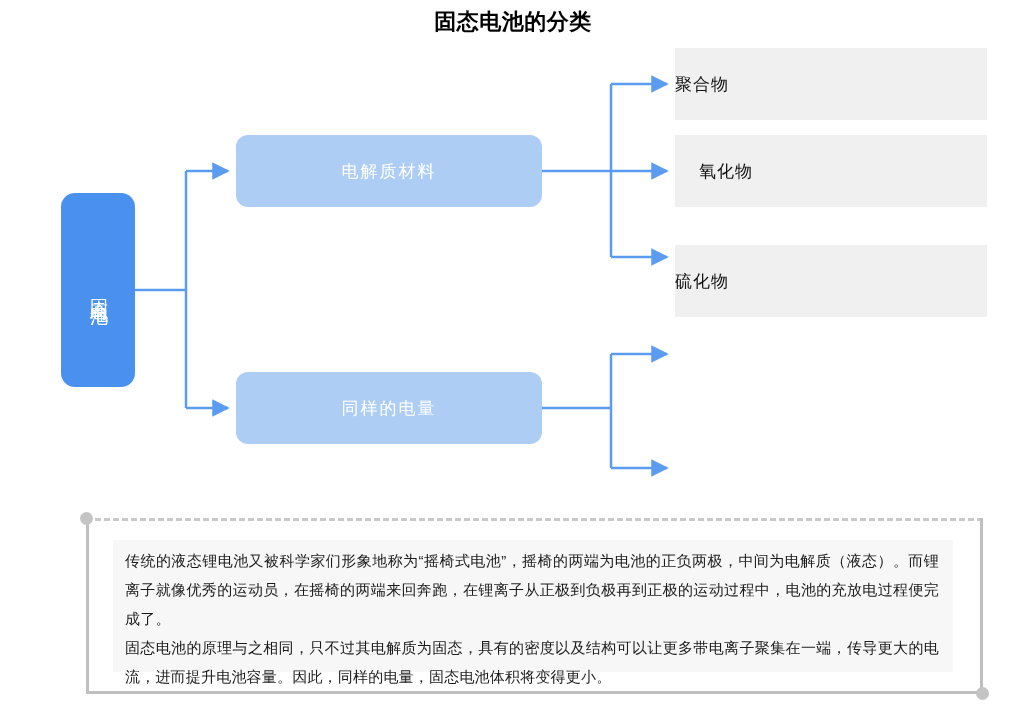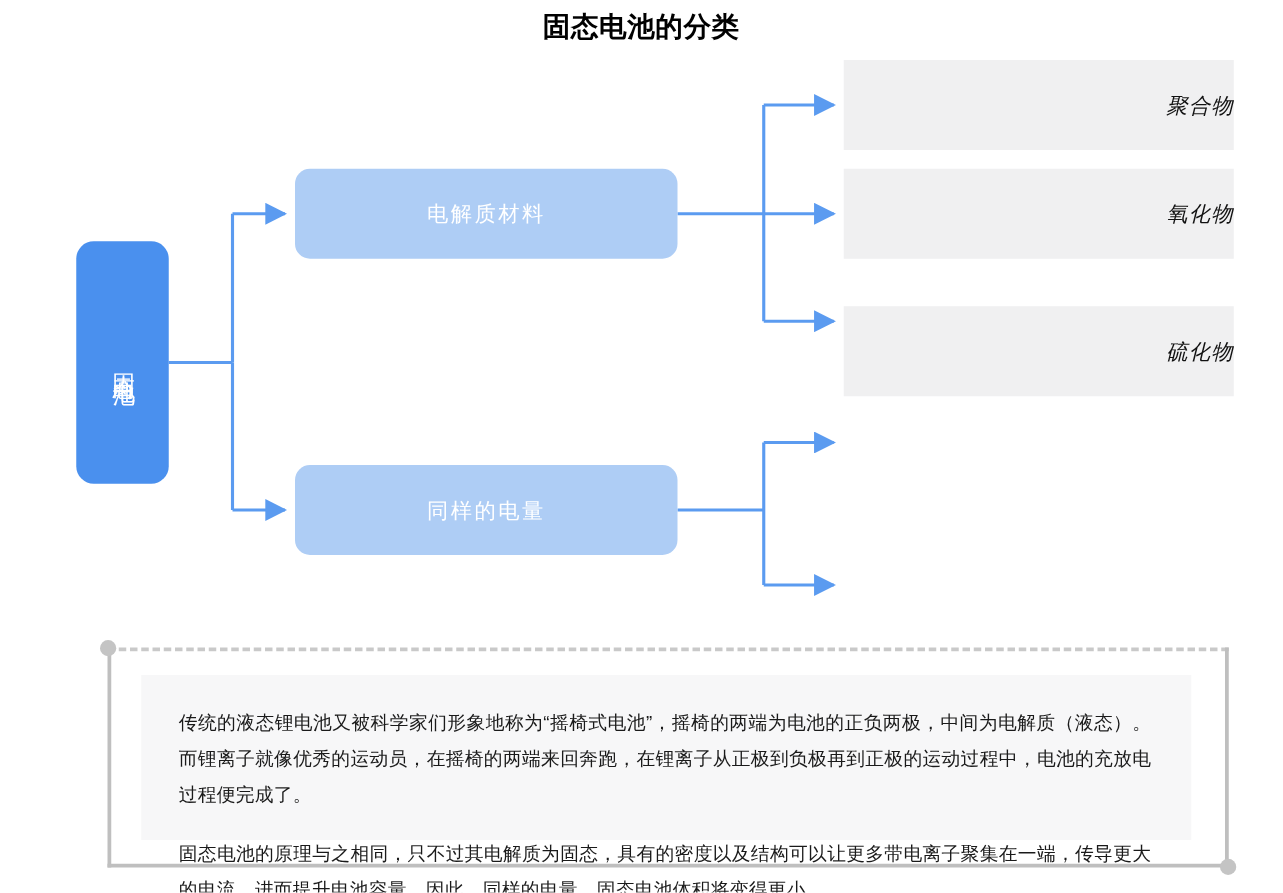--- a/index.html
+++ b/index.html
@@ -89,25 +89,24 @@
   
   .l3-node {
     position: absolute;
     left: 675px;
     width: 312px;
     height: 72px;
     background: #f0f0f1;
     border-radius: 0;
     display: flex;
     align-items: center;
-    justify-content: flex-end;
+    justify-content: flex-start;
     color: #111111;
     font-size: 17px;
     letter-spacing: 1px;
-    font-style: italic;
   }
   .l3-node.a1 { top: 48px; }
   .l3-node.a2 { top: 135px; padding-left: 24px; }
   .l3-node.a3 { top: 221px; margin-top: 24px; }
   .l3-node.b1 { top: 318px; }
   .l3-node.b2 { top: 432px; }
 
   
   .note-frame {
     position: absolute;
@@ -153,21 +152,21 @@
   .note-body {
     position: absolute;
     left: 113px;
     top: 540px;
     width: 840px;
     height: 132px;
     background: #f7f7f8;
     padding: 6px 14px 6px 12px;
   }
   .note-body p {
-    margin: 18px;
+    margin: 0;
     font-size: 15px;
     line-height: 29px;
     color: #1a1a1a;
     letter-spacing: 0.2px;
     text-align: justify;
     text-justify: inter-character;
   }
 </style>
 </head>
 <body>

